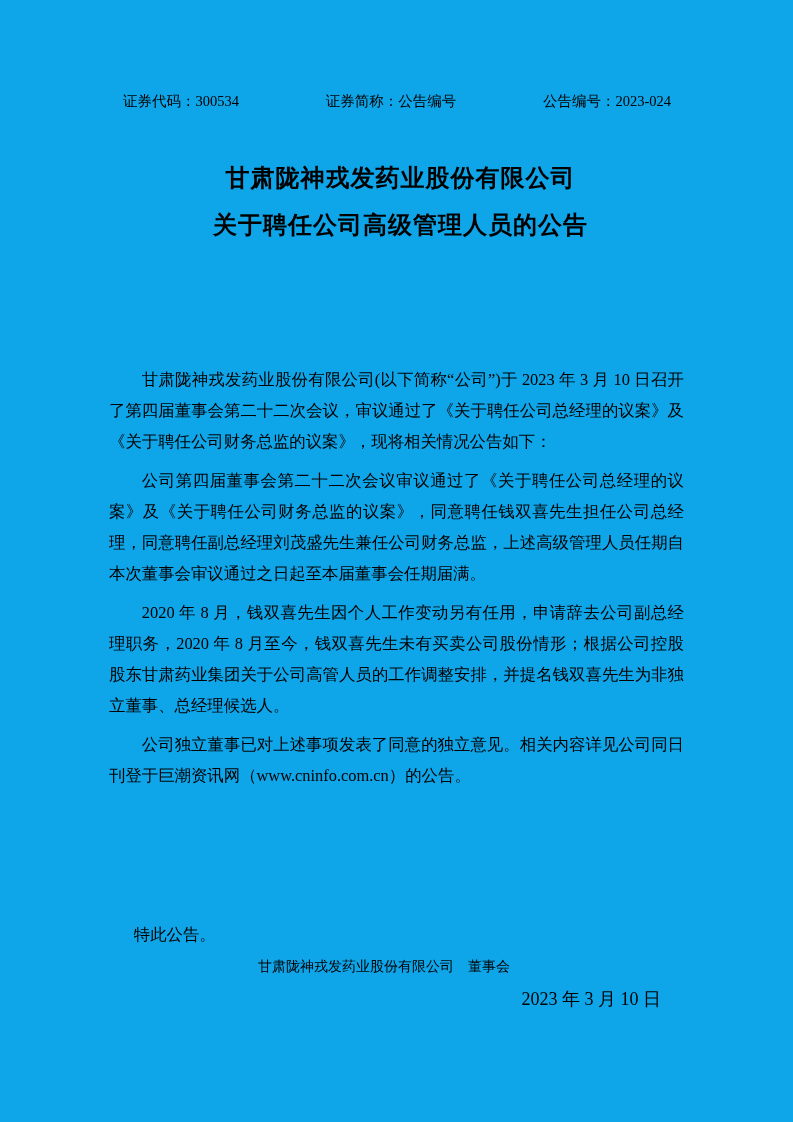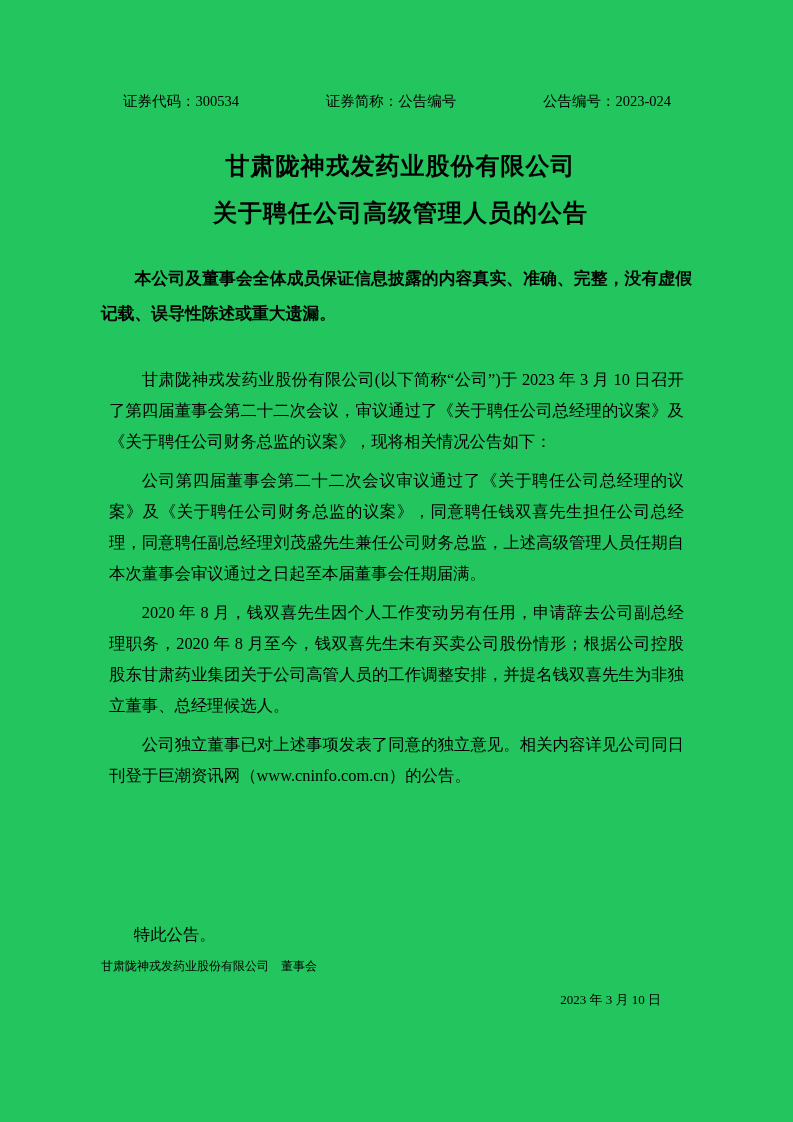--- a/index.html
+++ b/index.html
@@ -1,39 +1,39 @@
 <!DOCTYPE html>
 <html><head>
 <meta charset="utf-8">
 <style>
   html, body { margin: 0; padding: 0; background: #ffffff; }
   .page {
     position: relative;
     width: 793px;
     height: 1122px;
-    background: #22c55e;
+    background: #0ea5e9;
     color: #000000;
     font-family: "Liberation Serif", serif;
     overflow: hidden;
   }
   .header-row {
     position: absolute;
     top: 92px;
     left: 123px;
     right: 122px;
     display: flex;
     justify-content: space-between;
     font-size: 14.5px;
     white-space: nowrap;
   }
   .doc-title {
     position: absolute;
     left: 8px;
     right: 0;
-    margin: 4px;
+    margin: 16px;
     text-align: center;
     font-weight: bold;
     font-size: 24px;
     letter-spacing: 1px;
   }
   .doc-title.line1 { top: 146px; }
   .doc-title.line2 { top: 193px; }
   .disclaimer {
     position: absolute;
     top: 261px;
@@ -70,52 +70,51 @@
     text-indent: 2em;
   }
   .signature {
     position: absolute;
     top: 951px;
     left: 101px;
     width: 591px;
     box-sizing: border-box;
     padding-right: 25px;
     margin: 0;
-    font-size: 12px;
+    font-size: 14px;
     line-height: 31px;
-    text-align: left;
+    text-align: center;
   }
   .sign-date {
     position: absolute;
     top: 984px;
     left: 101px;
     width: 591px;
     box-sizing: border-box;
     padding-right: 31px;
     margin: 0;
-    font-size: 13px;
+    font-size: 18px;
     line-height: 31px;
     text-align: right;
   }
 </style>
 </head>
 <body>
 
 <div class="page">
 
   <div class="header-row">
     <span>证券代码：300534</span>
     <span>证券简称：公告编号</span>
     <span>公告编号：2023-024</span>
   </div>
 
   <h1 class="doc-title line1">甘肃陇神戎发药业股份有限公司</h1>
   <h1 class="doc-title line2">关于聘任公司高级管理人员的公告</h1>
 
-  <p class="disclaimer">本公司及董事会全体成员保证信息披露的内容真实、准确、完整，没有虚假记载、误导性陈述或重大遗漏。</p>
 
   <div class="body-block">
     <p>甘肃陇神戎发药业股份有限公司(以下简称“公司”)于 2023 年 3 月 10 日召开了第四届董事会第二十二次会议，审议通过了《关于聘任公司总经理的议案》及《关于聘任公司财务总监的议案》，现将相关情况公告如下：</p>
     <p>公司第四届董事会第二十二次会议审议通过了《关于聘任公司总经理的议案》及《关于聘任公司财务总监的议案》，同意聘任钱双喜先生担任公司总经理，同意聘任副总经理刘茂盛先生兼任公司财务总监，上述高级管理人员任期自本次董事会审议通过之日起至本届董事会任期届满。</p>
     <p>2020 年 8 月，钱双喜先生因个人工作变动另有任用，申请辞去公司副总经理职务，2020 年 8 月至今，钱双喜先生未有买卖公司股份情形；根据公司控股股东甘肃药业集团关于公司高管人员的工作调整安排，并提名钱双喜先生为非独立董事、总经理候选人。</p>
     <p>公司独立董事已对上述事项发表了同意的独立意见。相关内容详见公司同日刊登于巨潮资讯网（www.cninfo.com.cn）的公告。</p>
   </div>
 
   <p class="closing">特此公告。</p>
 

